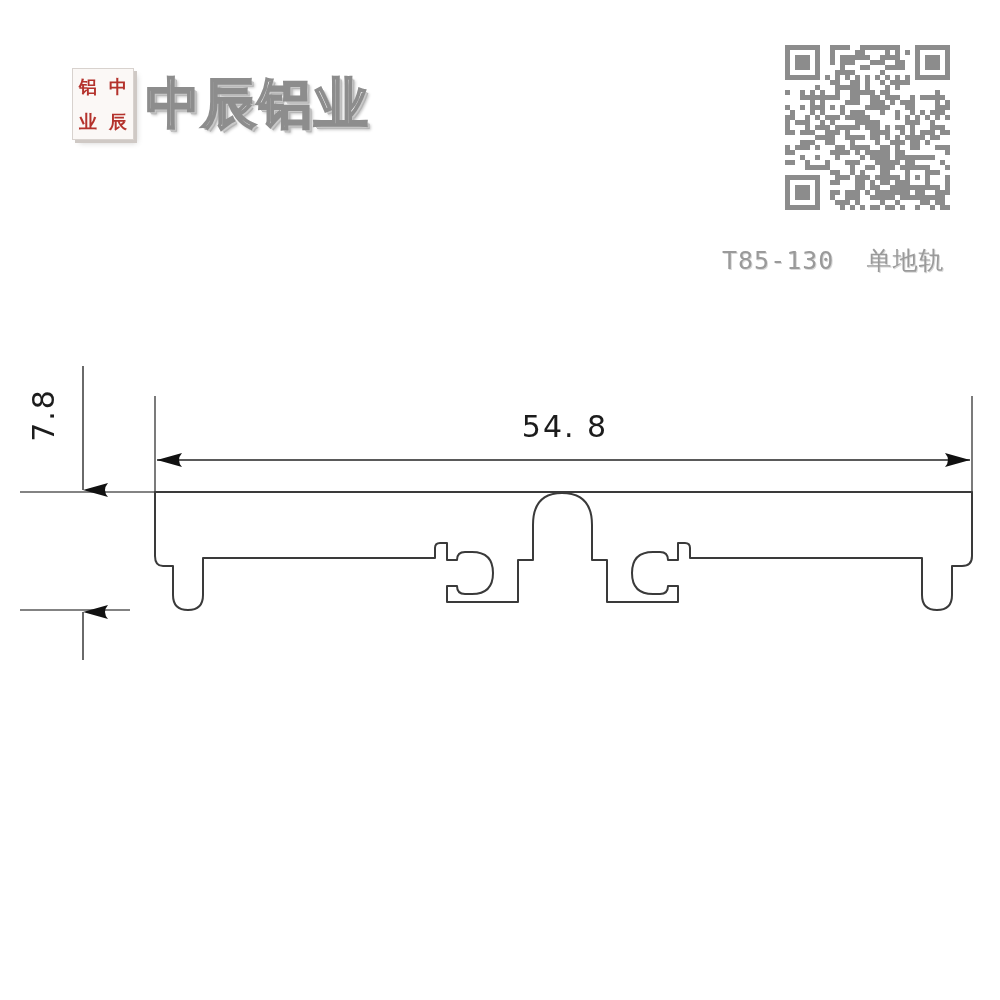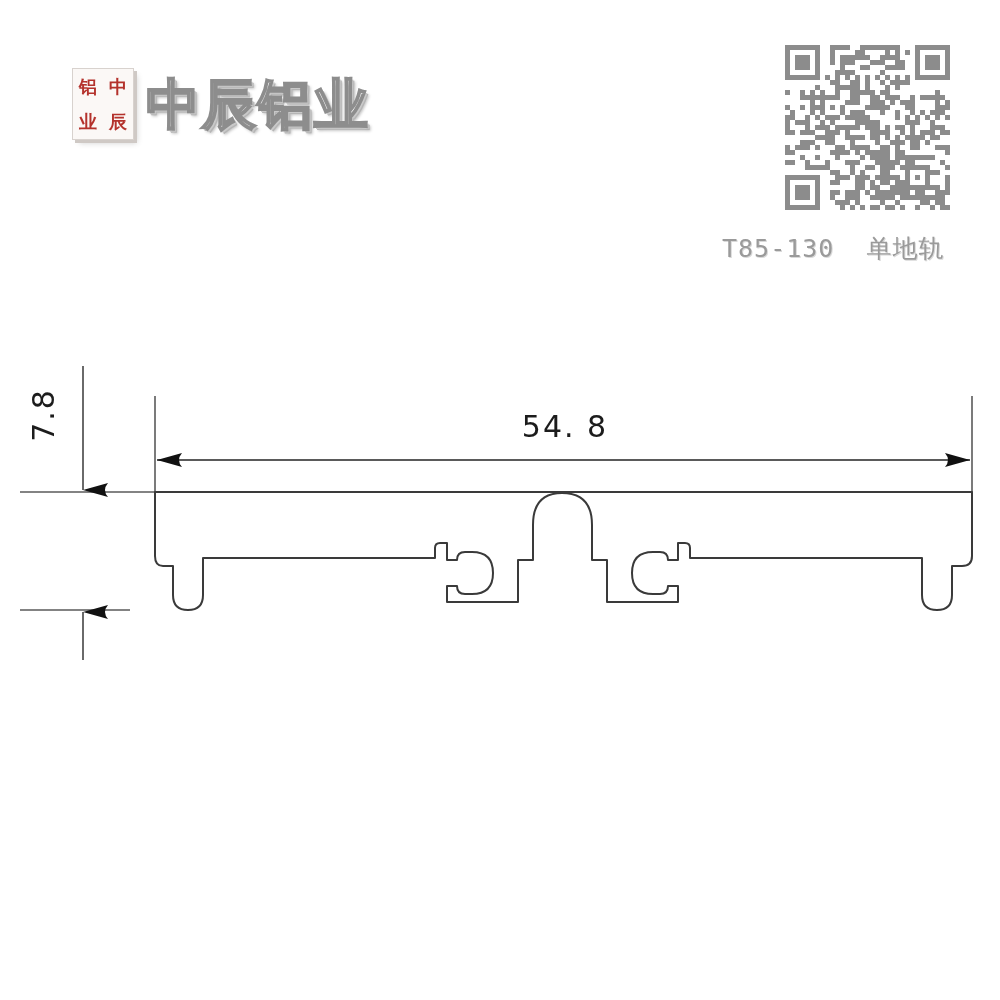--- a/index.html
+++ b/index.html
@@ -50,21 +50,21 @@
   }
   .seal span {
     font-family: "DejaVu Serif", "Liberation Serif", serif;
     font-size: 18px;
     line-height: 1;
     color: #b4322c;
     font-weight: bold;
     letter-spacing: 0;
   }
   .brand {
-    font-family: Liberation Sans, sans-serif;
+    font-family: Liberation Serif, serif;
     font-size: 54px;
     line-height: 1;
     font-weight: bold;
     letter-spacing: 2px;
     color: #ffffff;
     -webkit-text-stroke: 2px #8d8d8d;
     text-shadow:
        2px 2px 0 #c9c9c9,
        3px 3px 0 #b5b5b5,
        4px 4px 3px rgba(0,0,0,0.25);
@@ -77,21 +77,21 @@
     top: 45px;
     width: 165px;
     height: 165px;
   }
   .qr svg { display: block; }
 
   
   .part-label {
     position: absolute;
     left: 722px;
-    top: 232px;
+    top: 244px;
     font-family: "DejaVu Sans Mono", "Liberation Mono", monospace;
     font-size: 25px;
     letter-spacing: 1px;
     color: #9a9a9a;
     white-space: pre;
     text-shadow: 1px 1px 0 #d9d9d9;
   }
 
   
   .drawing {

